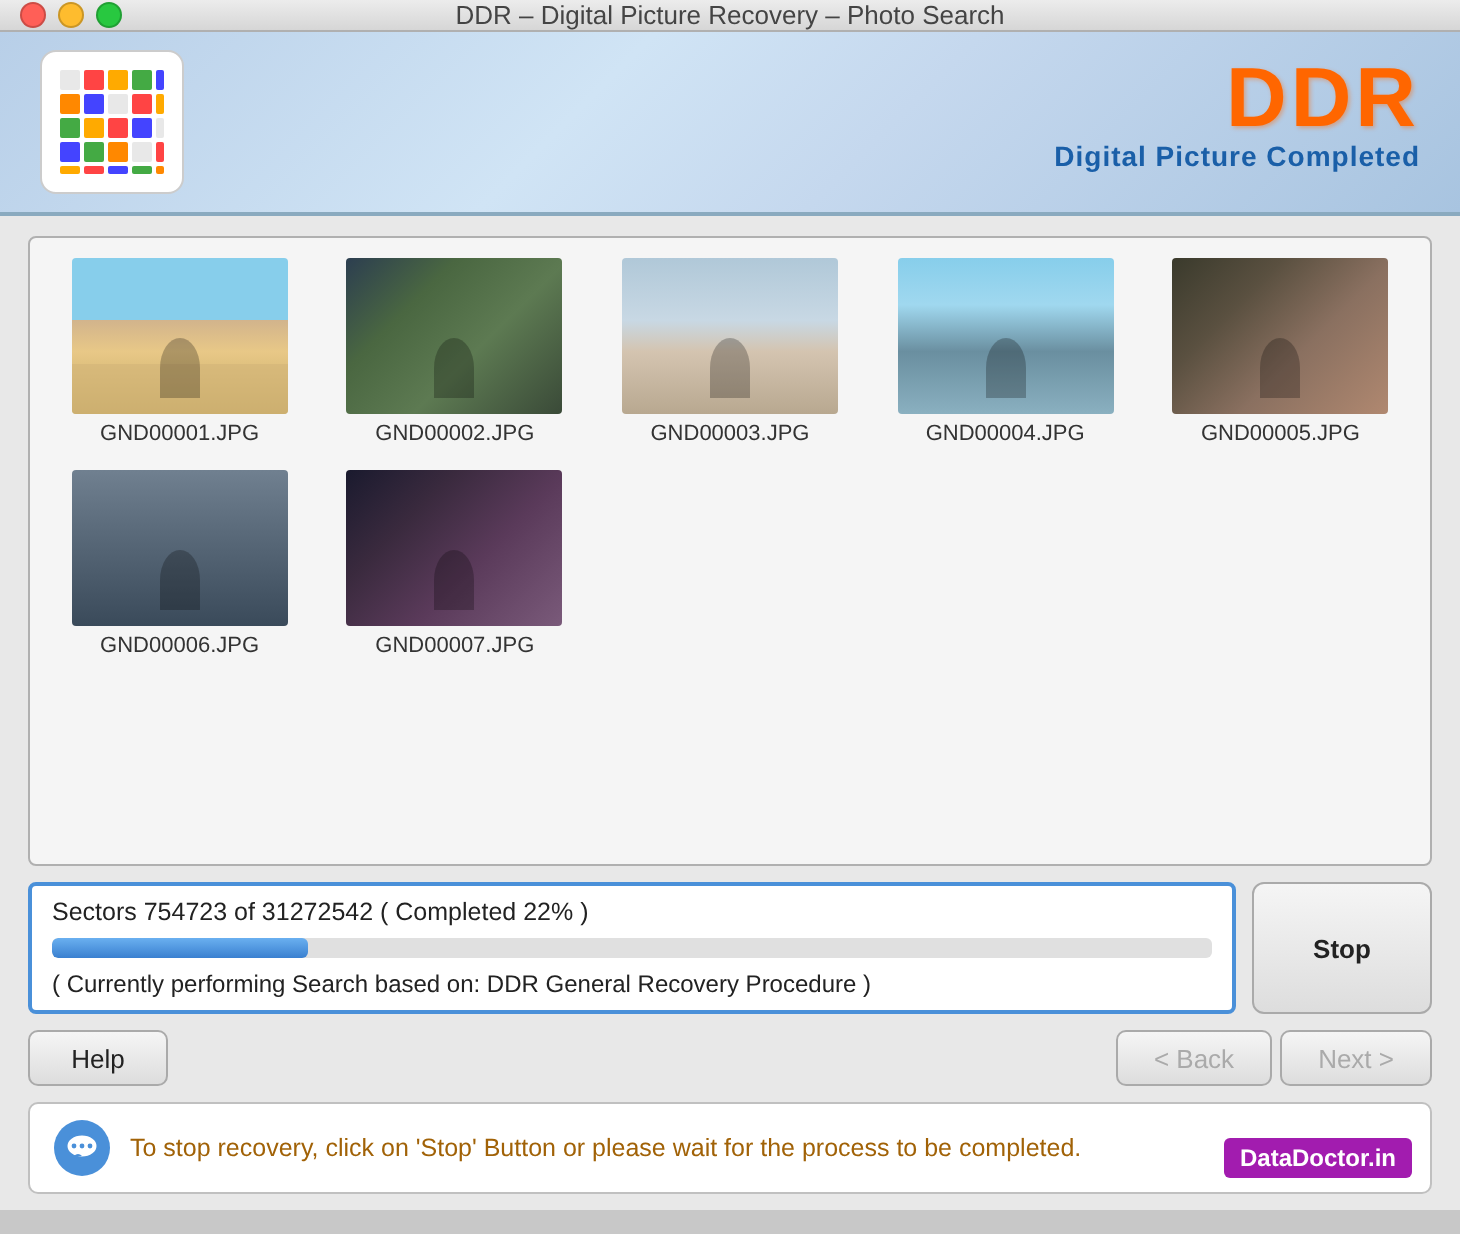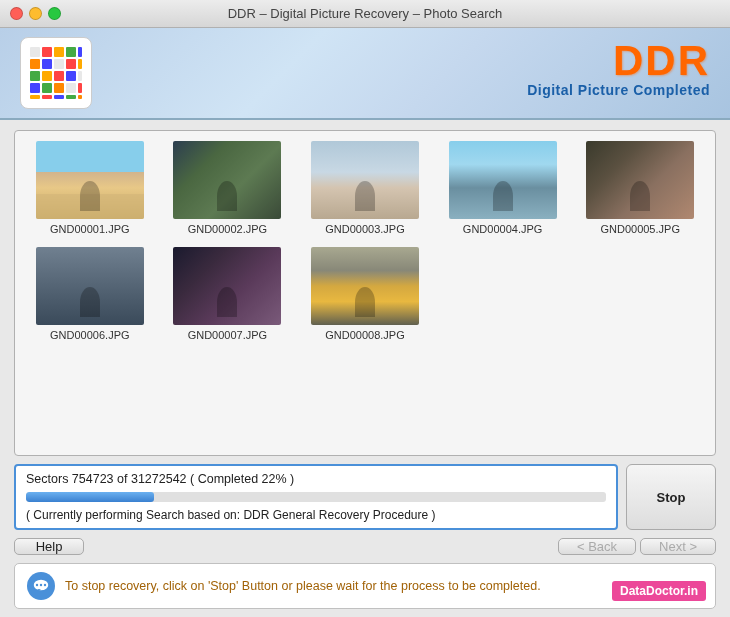--- a/index.html
+++ b/index.html
@@ -8,21 +8,21 @@
       background: #c8c8c8;
       width: 730px;
       height: 617px;
       overflow: hidden;
       font-size: 13px;
     }
 
     
     .titlebar {
       background: linear-gradient(180deg, #ececec 0%, #d6d6d6 100%);
-      height: 28px;
+      height: 16px;
       display: flex;
       align-items: center;
       justify-content: center;
       position: relative;
       border-bottom: 1px solid #b0b0b0;
     }
     .titlebar-buttons {
       position: absolute;
       left: 10px;
       display: flex;
@@ -236,21 +236,21 @@
       font-weight: 700;
     }
 
     
     .nav-bar {
       display: flex;
       gap: 4px;
       align-items: center;
     }
     .nav-btn {
-      height: 17px;
+      height: 28px;
       padding: 0 18px;
       background: linear-gradient(180deg, #f5f5f5 0%, #ddd 100%);
       border: 1px solid #aaa;
       border-radius: 5px;
       font-size: 13px;
       color: #222;
       cursor: pointer;
       display: flex;
       align-items: center;
       justify-content: center;
@@ -288,21 +288,21 @@
     .info-text {
       font-size: 12.5px;
       color: #a16207;
     }
 
     
     .watermark {
       position: absolute;
       bottom: 8px;
       right: 10px;
-      background: #ec4899;
+      background: #a21caf;
       color: white;
       font-size: 12px;
       font-weight: bold;
       padding: 3px 8px;
       border-radius: 3px;
     }
 
     .info-bar-wrap {
       position: relative;
     }
@@ -386,24 +386,20 @@
             <div class="photo-thumb thumb-5"></div>
             <div class="photo-label">GND00005.JPG</div>
           </div>
           <div class="photo-item">
             <div class="photo-thumb thumb-6"></div>
             <div class="photo-label">GND00006.JPG</div>
           </div>
           <div class="photo-item">
             <div class="photo-thumb thumb-7"></div>
             <div class="photo-label">GND00007.JPG</div>
-          </div>
-          <div class="photo-item">
-            <div class="photo-thumb thumb-8"></div>
-            <div class="photo-label">GND00008.JPG</div>
           </div>
         </div>
     </div>
 
     <div class="progress-area">
       <div class="progress-info-box">
         <div class="progress-sectors">Sectors  754723 of  31272542   ( Completed 22% )</div>
         <div class="progress-bar-container">
           <div class="progress-bar-fill" id="progress-fill" style="width: 22%;"></div>
         </div>

